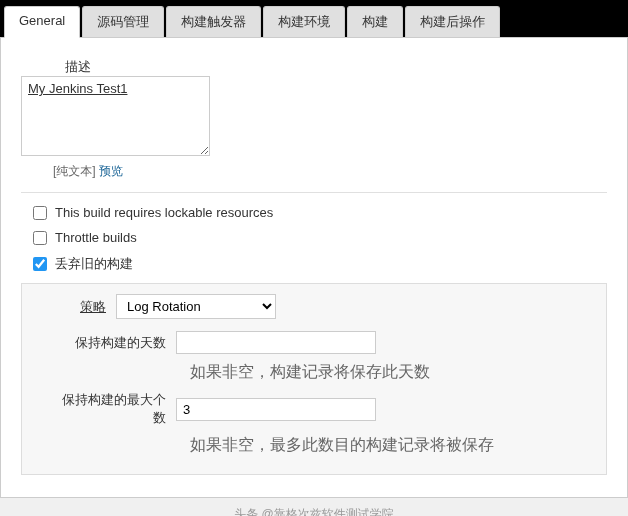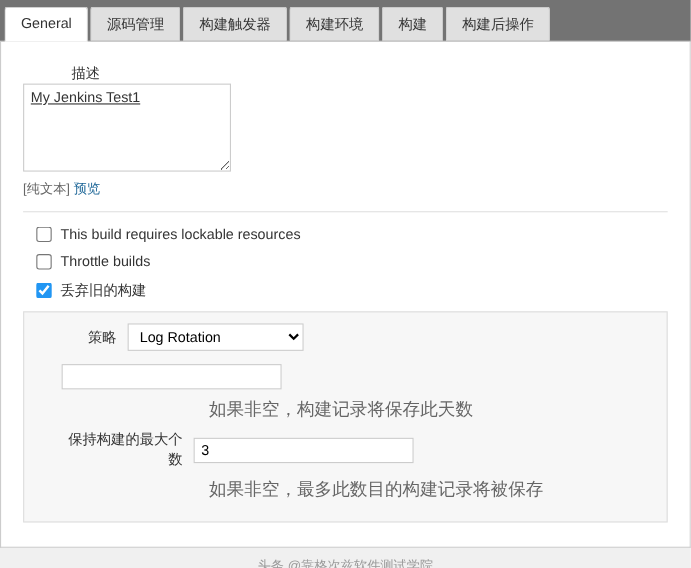--- a/index.html
+++ b/index.html
@@ -7,21 +7,21 @@
       font-family: "Microsoft YaHei", "SimHei", Arial, sans-serif;
       font-size: 13px;
       background: #f0f0f0;
       color: #333;
       width: 628px;
       min-height: 516px;
     }
 
     .tab-bar {
       display: flex;
-      background: #737373;
+      background: #000000;
       border-bottom: 1px solid #ccc;
       padding: 0 4px;
       padding-top: 6px;
     }
     .tab {
       padding: 6px 14px;
       border: 1px solid #ccc;
       border-bottom: none;
       background: #e0e0e0;
       cursor: pointer;
@@ -83,20 +83,21 @@
       margin-top: 4px;
       font-size: 12px;
       color: #666;
     }
     .text-links a {
       color: #1a6496;
       text-decoration: none;
     }
     .text-links span {
       color: #666;
+      margin-left: 32px;
     }
 
     .divider {
       border: none;
       border-top: 1px solid #e0e0e0;
       margin: 12px 0;
     }
 
     .checkbox-row {
       display: flex;
@@ -132,20 +133,21 @@
       align-items: center;
       margin-bottom: 12px;
     }
     .strategy-label {
       width: 80px;
       text-align: right;
       padding-right: 10px;
       font-size: 13px;
       color: #333;
       flex-shrink: 0;
+      text-decoration: underline;
     }
     .strategy-select {
       border: 1px solid #ccc;
       padding: 3px 6px;
       font-size: 13px;
       font-family: inherit;
       background: #fff;
       width: 160px;
     }
 
@@ -230,20 +232,21 @@
   <div class="discard-section">
 
     <div class="strategy-row">
       <div class="strategy-label">策略</div>
       <select class="strategy-select">
         <option>Log Rotation</option>
       </select>
     </div>
 
     <div class="sub-form-row">
+      <div class="sub-label">保持构建的天数</div>
       <input type="text" class="sub-input" value="" style="">
     </div>
     <div class="hint-row">如果非空，构建记录将保存此天数</div>
 
     <div class="sub-form-row">
       <div class="sub-label">保持构建的最大个数</div>
       <input type="text" class="sub-input" value="3" style="">
     </div>
     <div class="hint-row">如果非空，最多此数目的构建记录将被保存</div>
 

